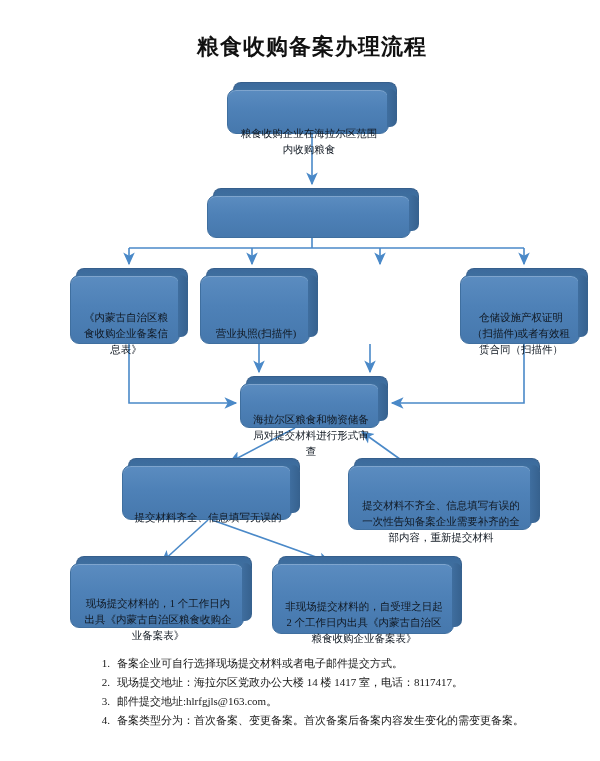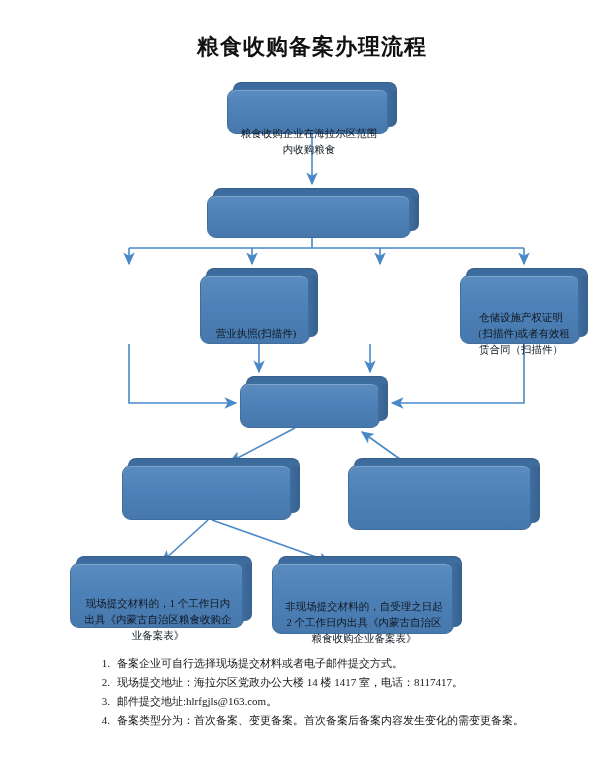--- a/index.html
+++ b/index.html
@@ -164,52 +164,61 @@
     <div class="side"></div>
     <div class="label">粮食收购企业在海拉尔区范围内收购粮食</div>
   </div>
 
   <div class="node" style="left:195px; top:188px; width:212px; height:50px;">
     <div class="top"></div>
     <div class="face"></div>
     <div class="side"></div>
   </div>
 
+  <div class="node" style="left:58px; top:268px; width:118px; height:76px;">
+    <div class="top"></div>
+    <div class="face"></div>
+    <div class="side"></div>
+    <div class="label">《内蒙古自治区粮食收购企业备案信息表》</div>
+  </div>
 
   <div class="node" style="left:188px; top:268px; width:118px; height:76px;text-decoration:underline;">
     <div class="top"></div>
     <div class="face"></div>
     <div class="side"></div>
     <div class="label">营业执照(扫描件)</div>
   </div>
 
 
   <div class="node" style="left:448px; top:268px; width:128px; height:76px;">
     <div class="top"></div>
     <div class="face"></div>
     <div class="side"></div>
     <div class="label">仓储设施产权证明（扫描件)或者有效租赁合同（扫描件）</div>
   </div>
 
   <div class="node" style="left:228px; top:376px; width:148px; height:52px;">
     <div class="top"></div>
     <div class="face"></div>
     <div class="side"></div>
+    <div class="label">海拉尔区粮食和物资储备局对提交材料进行形式审查</div>
   </div>
 
   <div class="node" style="left:110px; top:458px; width:178px; height:62px;">
     <div class="top"></div>
     <div class="face"></div>
     <div class="side"></div>
+    <div class="label">提交材料齐全、信息填写无误的</div>
   </div>
 
   <div class="node" style="left:336px; top:458px; width:192px; height:72px;">
     <div class="top"></div>
     <div class="face"></div>
     <div class="side"></div>
+    <div class="label">提交材料不齐全、信息填写有误的一次性告知备案企业需要补齐的全部内容，重新提交材料</div>
   </div>
 
   <div class="node" style="left:58px; top:556px; width:182px; height:72px;">
     <div class="top"></div>
     <div class="face"></div>
     <div class="side"></div>
     <div class="label">现场提交材料的，1 个工作日内出具《内蒙古自治区粮食收购企业备案表》</div>
   </div>
 
   <div class="node" style="left:260px; top:556px; width:190px; height:78px;">

